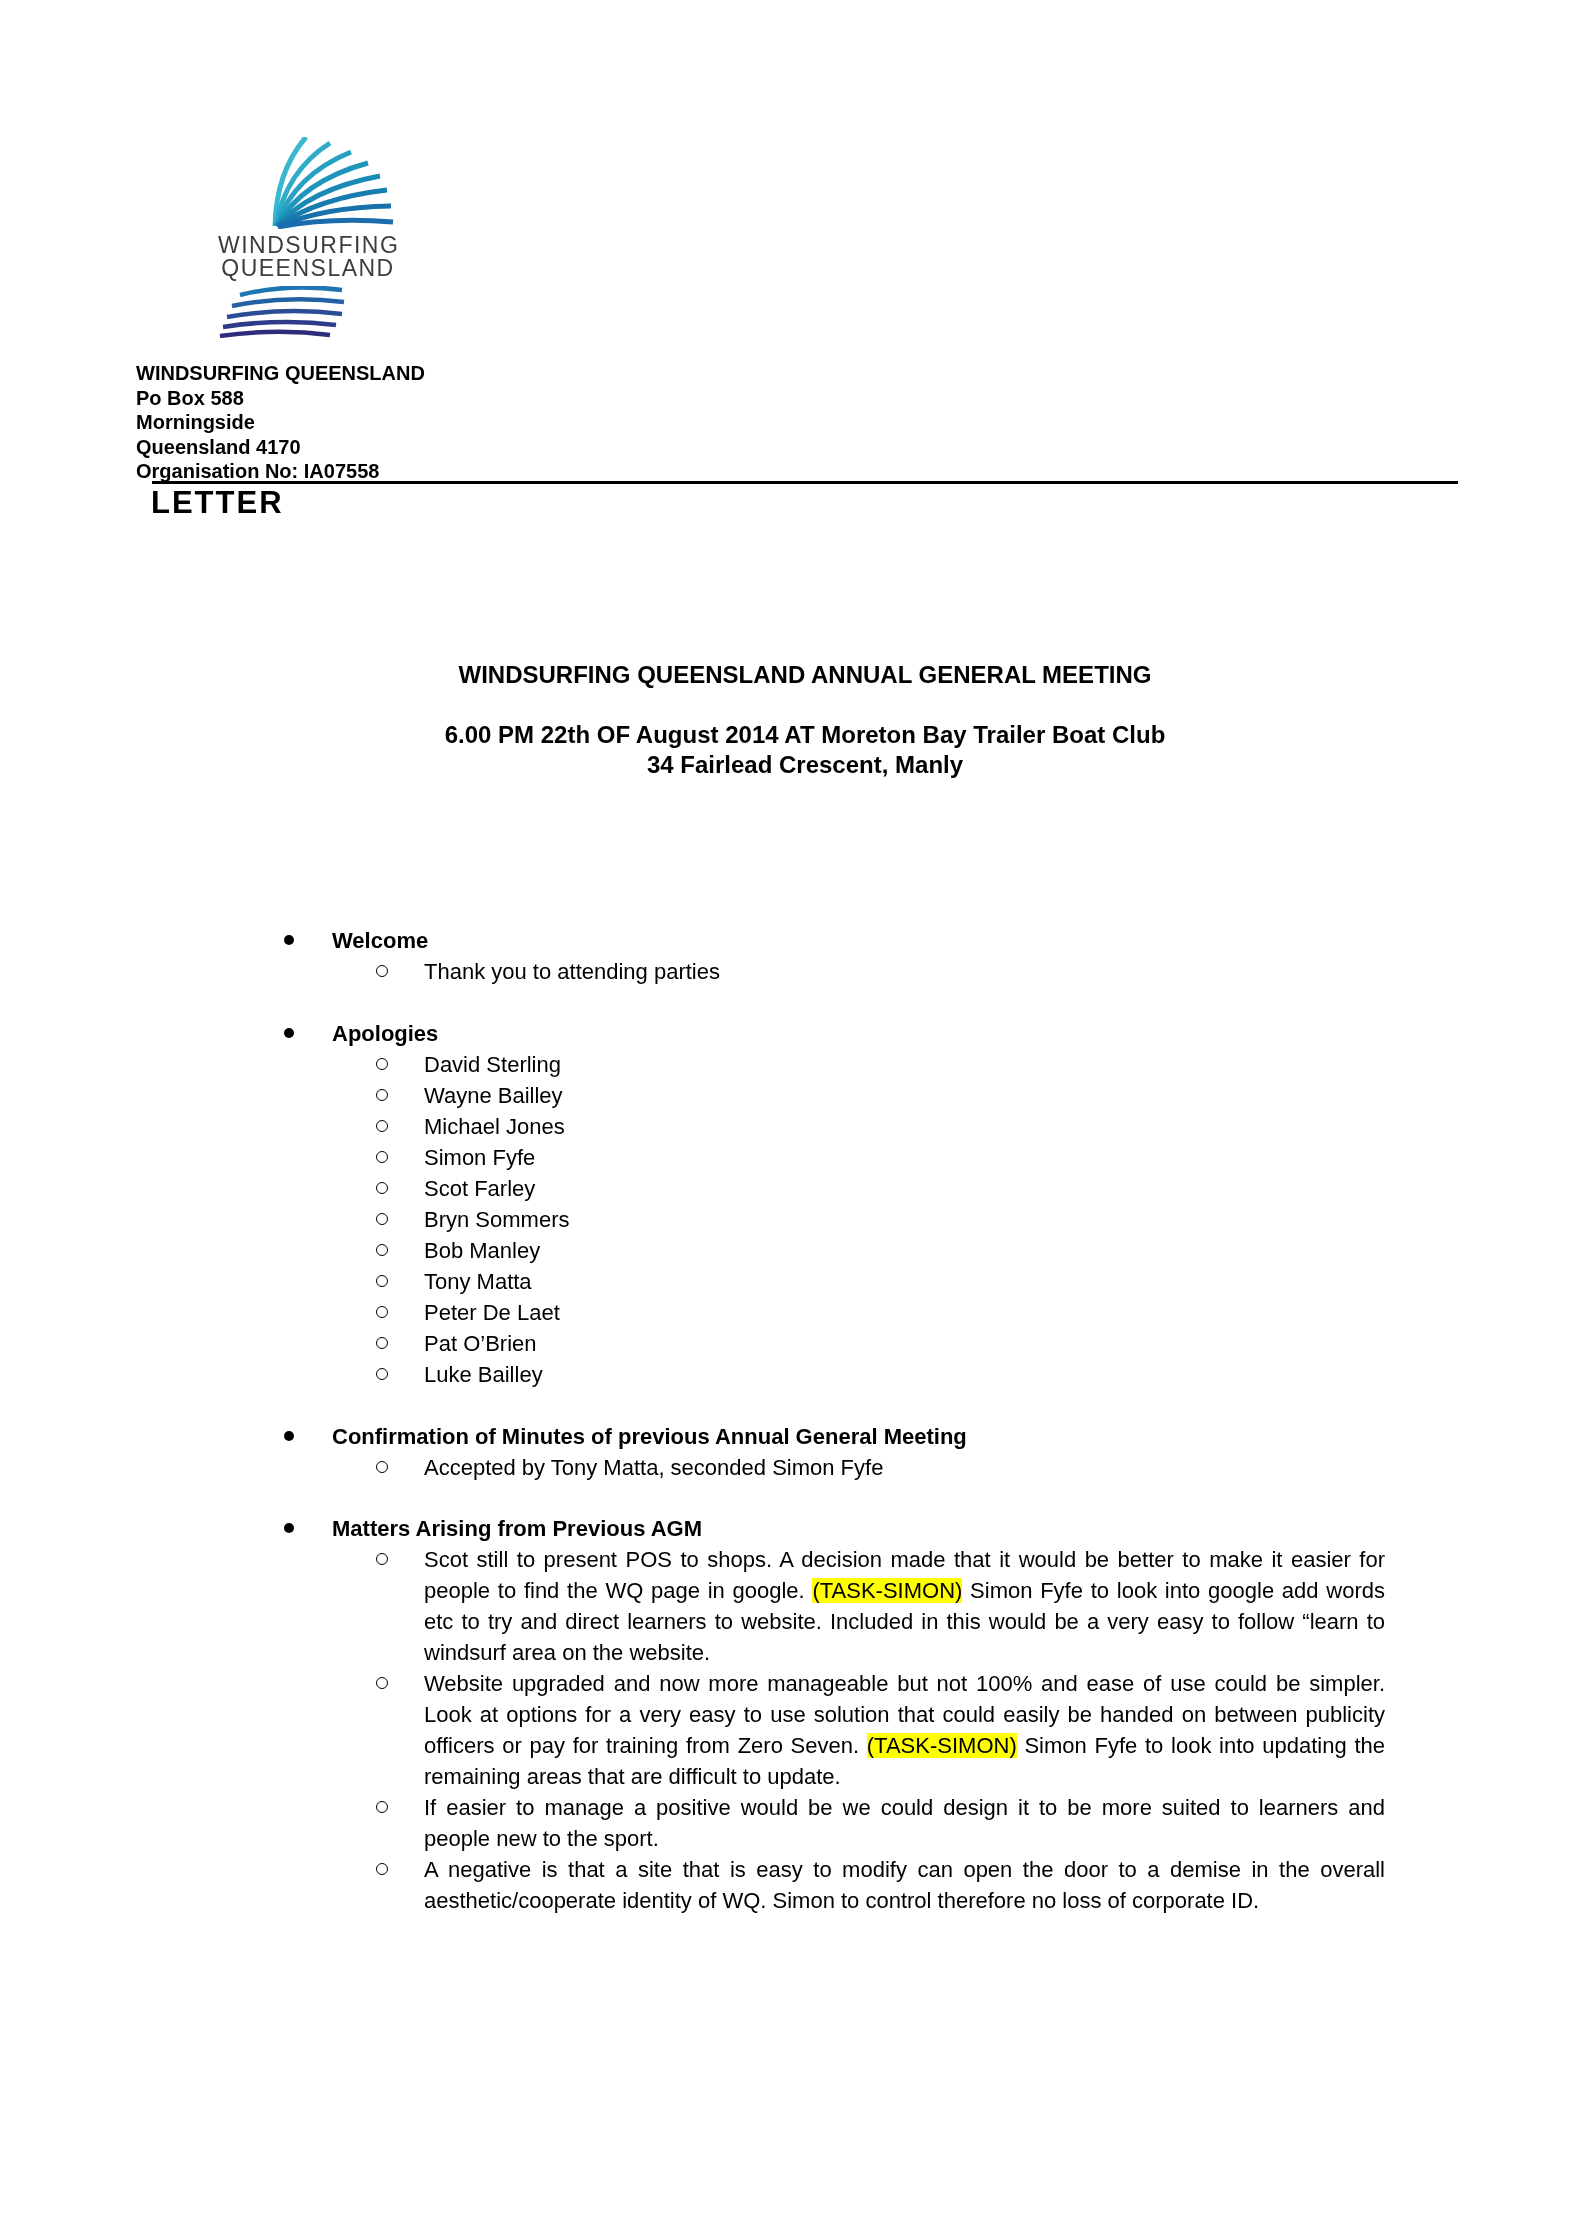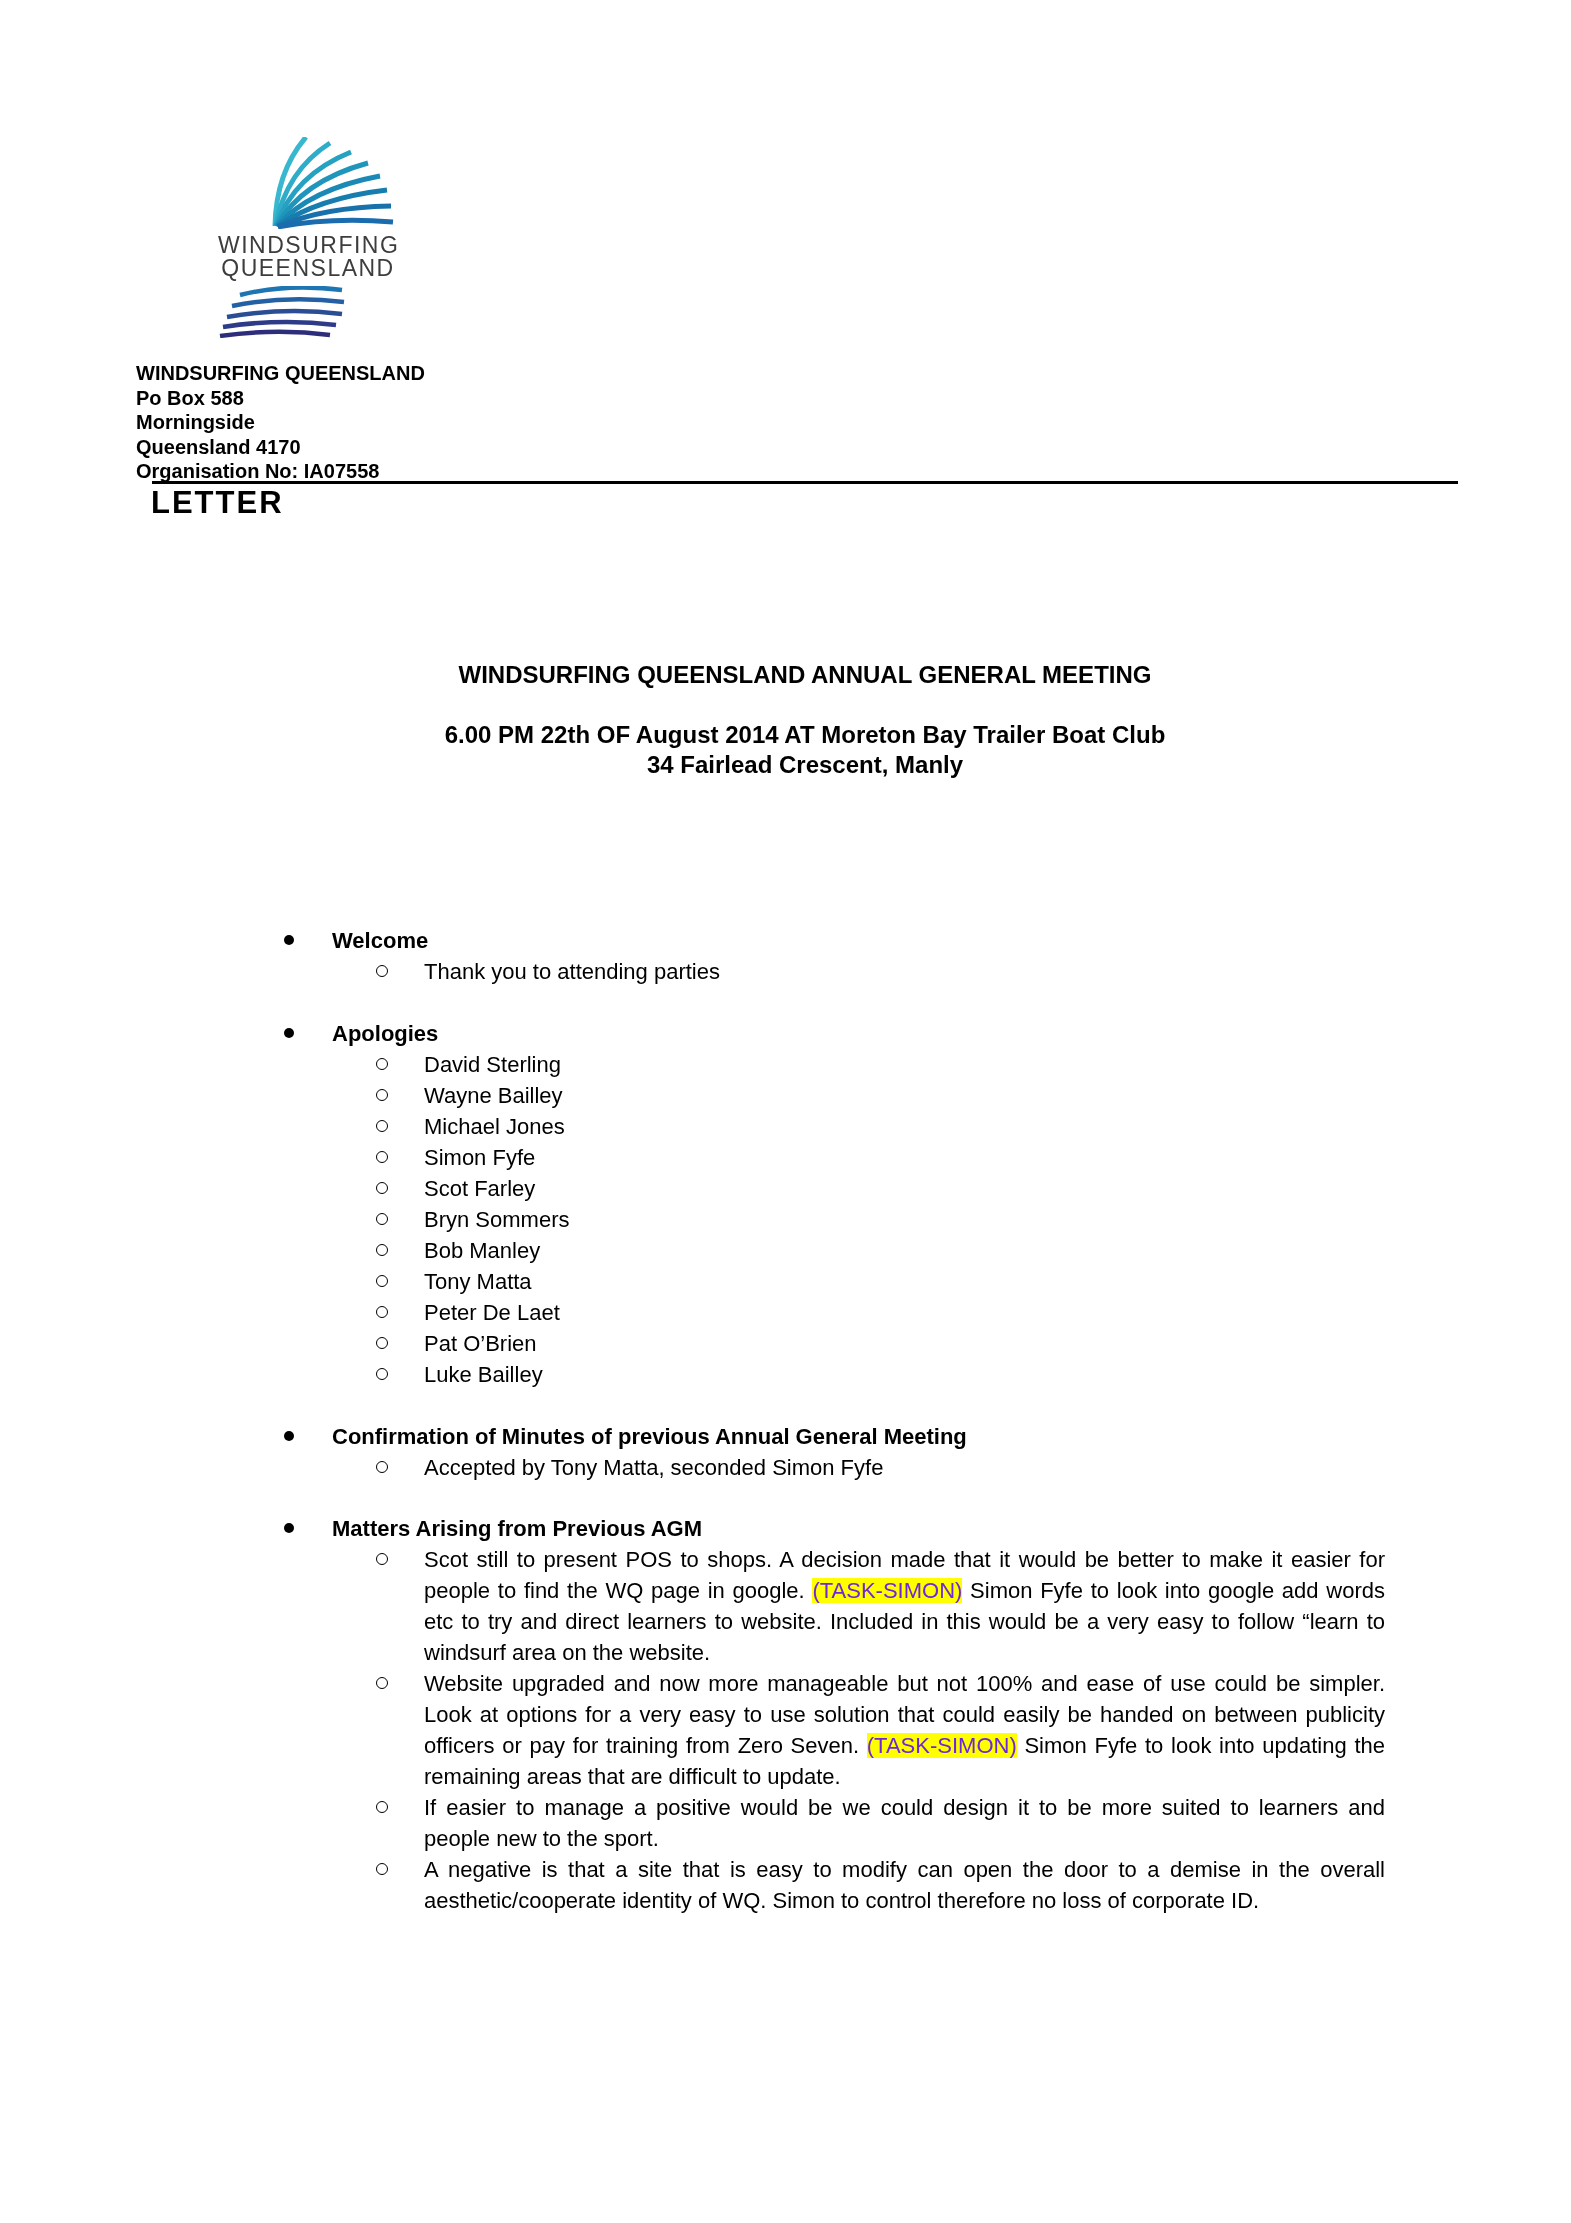--- a/index.html
+++ b/index.html
@@ -40,21 +40,21 @@
   .m2 { flex:0 0 272px; align-self:flex-start; }
   .dot  { display:inline-block; width:10px; height:10px; background:#000; border-radius:50%;
           margin-left:132px; margin-top:10px; vertical-align:top; }
   .circ { display:inline-block; width:10px; height:10px; border:1.5px solid #000; border-radius:50%;
           margin-left:224px; margin-top:9px; vertical-align:top; box-sizing:content-box; }
   .t1 { font-weight:bold; }
   .t2 { flex:1 1 auto; }
   .just { text-align:justify; }
   .gap31 { margin-top:31px; }
   .gap30 { margin-top:30px;align-items:center; }
-  .hl { background:#ffff00; color:#6d28d9; }
+  .hl { background:#ffff00; color:#000000; }
 </style>
 </head>
 <body>
 
 <div class="page">
 
   <div class="logo">
     <svg class="sail" width="180" height="92" viewBox="0 0 180 92" fill="none">
       <path d="M57,89 Q58,35 88,0" stroke-width="5" fill="none" stroke="#38b7ce"></path>
       <path d="M57.5,89 Q68,34 112,6" stroke-width="5" fill="none" stroke="#2eacc8"></path>

